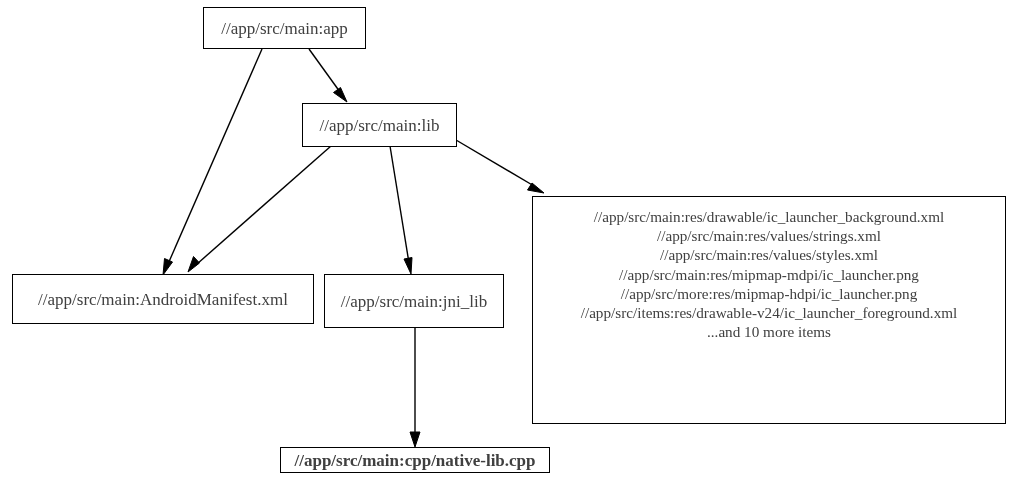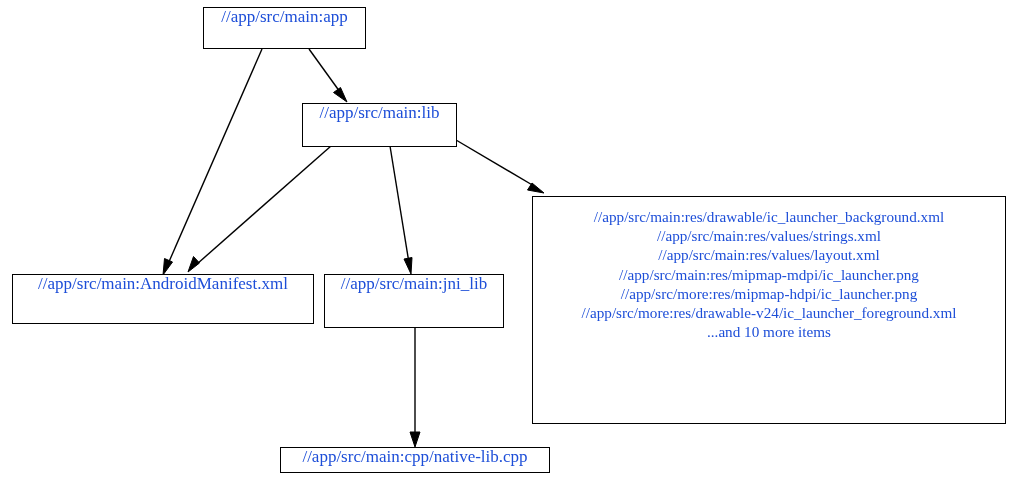--- a/index.html
+++ b/index.html
@@ -14,37 +14,37 @@
     background: #ffffff;
     font-family: "Liberation Serif", "DejaVu Serif", serif;
     overflow: hidden;
   }
   .node {
     position: absolute;
     box-sizing: border-box;
     border: 1px solid #000000;
     background: #ffffff;
     display: flex;
-    align-items: flex-start;
+    align-items: center;
     justify-content: center;
     text-align: center;
-    color: #1d4ed8;
+    color: #404040;
     font-size: 17px;
     line-height: 1.0;
     white-space: nowrap;
   }
   .node-label {
     display: block;
     padding: 0 10px;
   }
   #node-app      { left: 203px; top: 7px;   width: 163px; height: 42px; }
   #node-lib      { left: 302px; top: 103px; width: 155px; height: 44px; }
   #node-manifest { left: 12px;   top: 274px; width: 302px; height: 50px; }
   #node-jnilib   { left: 324px; top: 274px; width: 180px; height: 54px; }
-  #node-cpp      { left: 280px; top: 447px; width: 270px; height: 26px; }
+  #node-cpp      { left: 280px; top: 447px; width: 270px; height: 26px; font-weight: bold; }
   #node-resbundle {
     left: 532px; top: 196px; width: 474px; height: 228px;
     display: block;
     padding: 10px 6px 0 6px;
   }
   .bundle-lines {
     display: block;
     text-align: center;
     font-size: 15.2px;
     line-height: 19.2px;
@@ -117,21 +117,21 @@
   </div>
 
   <div class="node" id="node-cpp">
     <span class="node-label">//app/src/main:cpp/native-lib.cpp</span>
   </div>
 
   <div class="node" id="node-resbundle">
     <span class="bundle-lines">
         <span>//app/src/main:res/drawable/ic_launcher_background.xml</span>
         <span>//app/src/main:res/values/strings.xml</span>
-        <span>//app/src/main:res/values/layout.xml</span>
+        <span>//app/src/main:res/values/styles.xml</span>
         <span>//app/src/main:res/mipmap-mdpi/ic_launcher.png</span>
         <span>//app/src/more:res/mipmap-hdpi/ic_launcher.png</span>
-        <span>//app/src/more:res/drawable-v24/ic_launcher_foreground.xml</span>
+        <span>//app/src/items:res/drawable-v24/ic_launcher_foreground.xml</span>
         <span>...and 10 more items</span>
       </span>
   </div>
 
 </div>
 
 </body></html>

